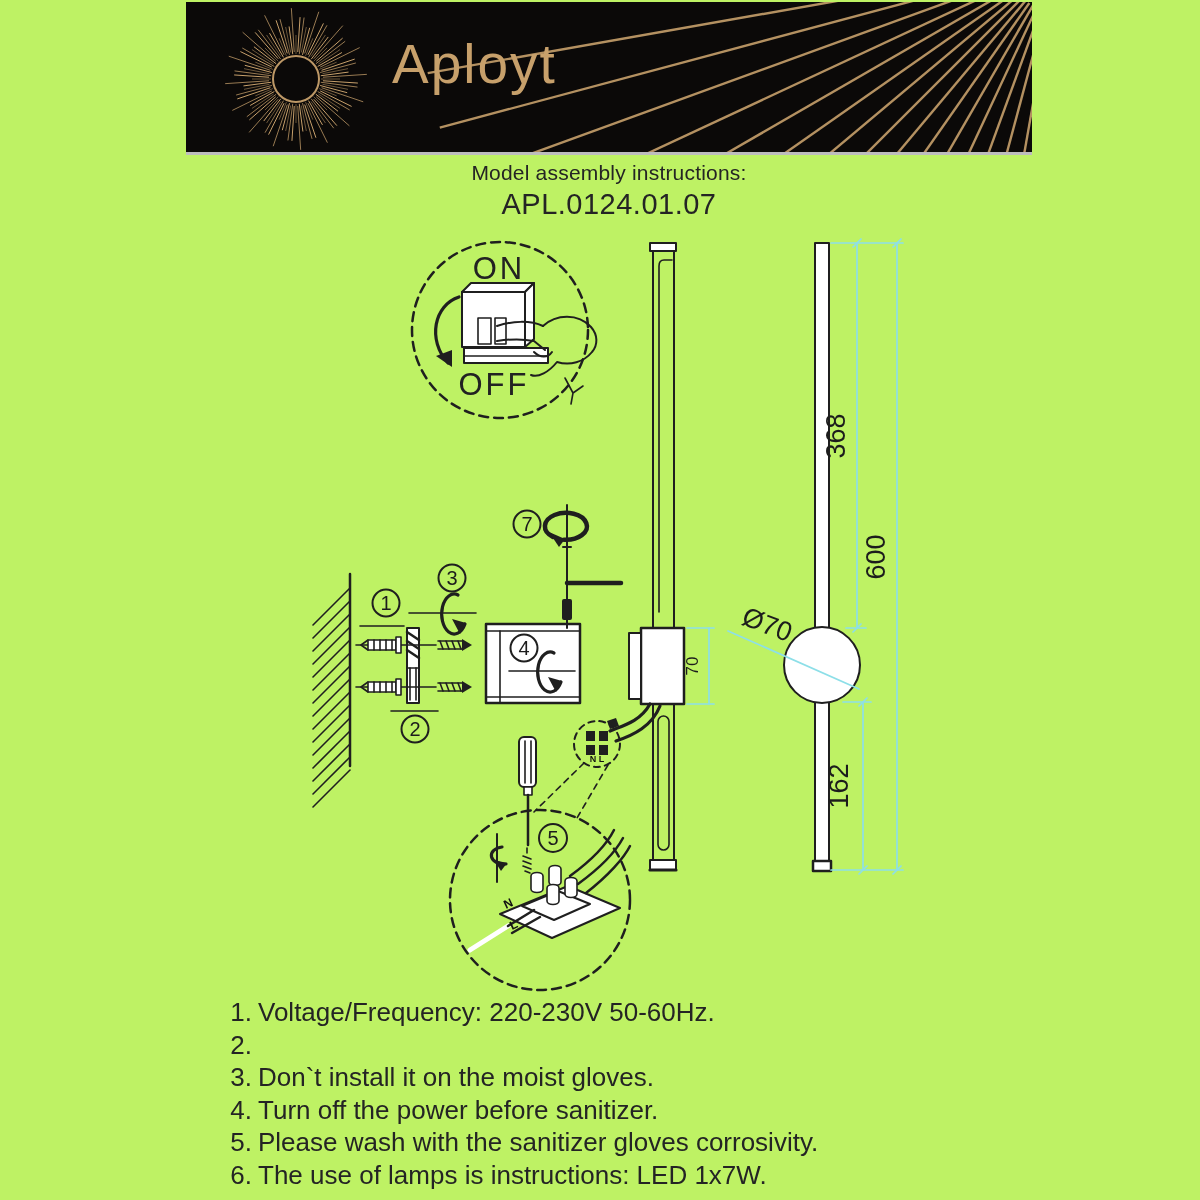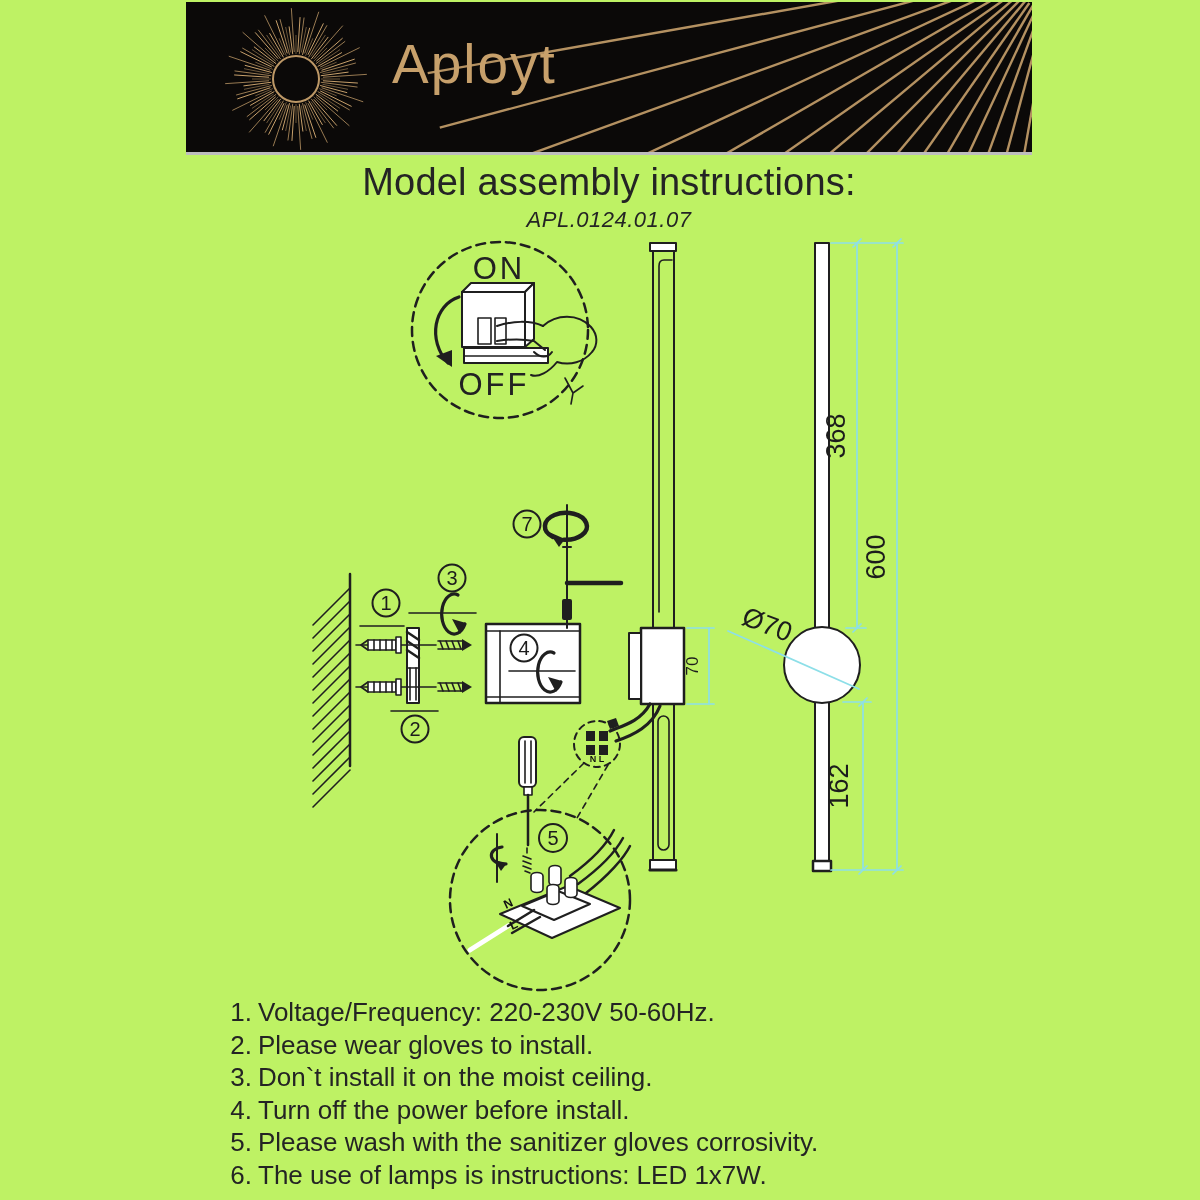--- a/index.html
+++ b/index.html
@@ -8,22 +8,22 @@
   }
   html,body{margin:0;padding:0;background:#fff;}
   .page{position:relative;width:1200px;height:1200px;background:#bef264;overflow:hidden;
         font-family:"Liberation Sans",sans-serif;padding-left:19px;}
   .banner{position:absolute;left:186px;top:2px;width:846px;height:150px;
           background:var(--banner-bg);border-bottom:3px solid var(--separator);}
   .banner-svg{position:absolute;left:0;top:0;width:846px;height:150px;}
   .brand{position:absolute;left:206px;top:30px;font-size:55px;font-weight:300;
          color:var(--gold);letter-spacing:2px;}
   .title-block{position:absolute;left:186px;top:161px;width:846px;text-align:center;color:var(--text);}
-  .title{font-size:38px;letter-spacing:.2px;}
-  .model{font-size:22px;margin-top:3px;letter-spacing:.5px;font-style:italic;}
+  .title{font-size:21px;letter-spacing:.2px;}
+  .model{font-size:29px;margin-top:3px;letter-spacing:.5px;}
   .diagram{position:absolute;left:0;top:0;width:1200px;height:1200px;}
   .instructions{position:absolute;left:222px;top:996px;margin:0;padding:0;list-style:none;
                 font-size:26px;color:var(--text);}
   .instructions li{display:flex;line-height:32.6px;}
   .item-num{width:30px;text-align:right;flex:none;}
   .item-text{margin-left:6px;white-space:nowrap;}
   
   .ln{stroke:var(--line);fill:none;stroke-width:2;stroke-linecap:round;stroke-linejoin:round;}
   .w1{stroke-width:1.6;} .w25{stroke-width:2.5;} .w3{stroke-width:3.2;} .w4{stroke-width:4.5;}
   .fillw{fill:#fff;}
@@ -403,29 +403,28 @@
     </g>
   </svg>
 
   <ol class="instructions">
     <li>
       <span class="item-num">1.</span>
       <span class="item-text">Voltage/Frequency: 220-230V 50-60Hz.</span>
     </li>
     <li>
       <span class="item-num">2.</span>
-      <span class="item-text">Please wear gloves to install.</span>
     </li>
     <li>
       <span class="item-num">3.</span>
-      <span class="item-text">Don`t install it on the moist ceiling.</span>
+      <span class="item-text">Don`t install it on the moist gloves.</span>
     </li>
     <li>
       <span class="item-num">4.</span>
-      <span class="item-text">Turn off the power before install.</span>
+      <span class="item-text">Turn off the power before sanitizer.</span>
     </li>
     <li>
       <span class="item-num">5.</span>
       <span class="item-text">Please wash with the sanitizer gloves corrosivity.</span>
     </li>
     <li>
       <span class="item-num">6.</span>
       <span class="item-text">The use of lamps is instructions: LED 1x7W.</span>
     </li>
   </ol>

